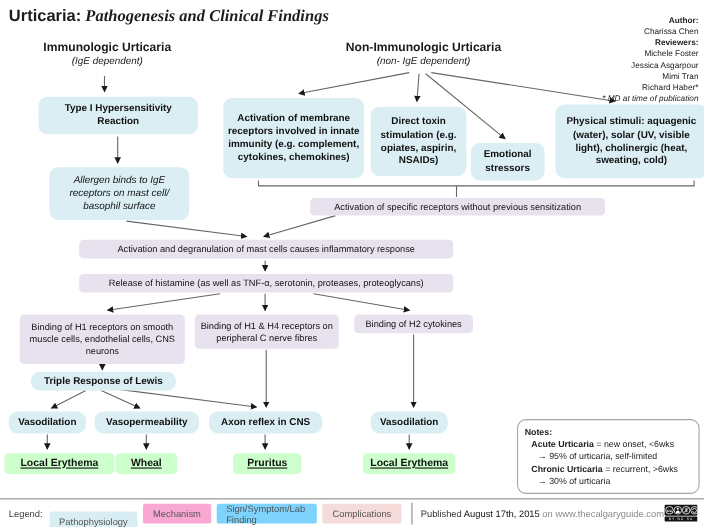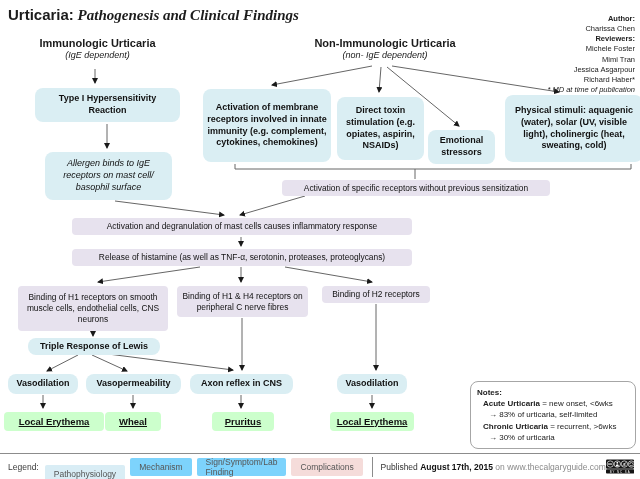--- a/index.html
+++ b/index.html
@@ -32,41 +32,41 @@
   #notes .ind2{padding-left:12px;}
   
   #footer{position:absolute;left:0;bottom:0;width:640px;height:26px;border-top:1px solid #8c8c8c;
           display:flex;align-items:center;box-sizing:border-box;padding:0 6px 0 8px;
           font-size:8.5px;color:#333;}
   #legend-label{margin-right:6px;color:#3a3a3a;}
   .chip{height:18px;display:flex;align-items:center;padding:0 9px;margin-right:5px;
         border-radius:2px;color:#555;}
   #footer-divider{width:1px;height:20px;background:#8c8c8c;margin:0 8px 0 4px;}
   #published{white-space:nowrap;}
-  #published .date{font-weight:bold;color:#111;text-align:right;}
+  #published .date{font-weight:normal;color:#111;text-align:right;}
   #published .dim{color:#8a8a8a;}
   #spacer{flex:1;}
   
   #arrows{position:absolute;left:0;top:0;width:640px;height:479px;pointer-events:none;}
   #arrows line, #arrows polyline{stroke:#666;stroke-width:1;fill:none;}
 </style>
 </head>
 <body>
 
 <div id="stage">
 
   <div id="title"><span>Urticaria:</span><span class="it"> Pathogenesis and Clinical Findings</span></div>
 
   <div id="credits">
     <div class="b">Author:</div>
     <div>Charissa Chen</div>
     <div class="b">Reviewers:</div>
     <div>Michele Foster</div>
+    <div>Jessica Asgarpour</div>
     <div>Mimi Tran</div>
-    <div>Jessica Asgarpour</div>
     <div>Richard Haber*</div>
     <div class="fn">* MD at time of publication</div>
   </div>
 
   <div class="colhead" style="left:20px;top:37px;width:155px;">
     <div class="h">Immunologic Urticaria</div>
     <div class="s">(IgE dependent)</div>
   </div>
   <div class="colhead" style="left:295px;top:37px;width:180px;">
     <div class="h">Non-Immunologic Urticaria</div>
@@ -115,39 +115,39 @@
   <div class="box patho" style="left:8px;top:374px;width:70px;height:20px;">Vasodilation</div>
   <div class="box patho" style="left:86px;top:374px;width:95px;height:20px;">Vasopermeability</div>
   <div class="box patho" style="left:190px;top:374px;width:103px;height:20px;">Axon reflex in CNS</div>
   <div class="box patho" style="left:337px;top:374px;width:70px;height:20px;">Vasodilation</div>
 
   <div class="box mech" style="left:282px;top:180px;width:268px;height:16px;">Activation of specific receptors without previous sensitization</div>
   <div class="box mech" style="left:72px;top:218px;width:340px;height:17px;">Activation and degranulation of mast cells causes inflammatory response</div>
   <div class="box mech" style="left:72px;top:249px;width:340px;height:17px;">Release of histamine (as well as TNF-α, serotonin, proteases, proteoglycans)</div>
   <div class="box mech" style="left:18px;top:286px;width:150px;height:45px;">Binding of H1 receptors on smooth muscle cells, endothelial cells, CNS neurons</div>
   <div class="box mech" style="left:177px;top:286px;width:131px;height:31px;">Binding of H1 &amp; H4 receptors on peripheral C nerve fibres</div>
-  <div class="box mech" style="left:322px;top:286px;width:108px;height:17px;">Binding of H2 receptors</div>
+  <div class="box mech" style="left:322px;top:286px;width:108px;height:17px;">Binding of H2 cytokines</div>
 
   <div class="box green" style="left:4px;top:412px;width:100px;height:19px;">Local Erythema</div>
   <div class="box green" style="left:105px;top:412px;width:56px;height:19px;">Wheal</div>
   <div class="box green" style="left:212px;top:412px;width:62px;height:19px;">Pruritus</div>
   <div class="box green" style="left:330px;top:412px;width:84px;height:19px;">Local Erythema</div>
 
   <div id="notes">
     <div class="b">Notes:</div>
     <div class="ind"><span class="b">Acute Urticaria</span><span> = new onset, &lt;6wks</span></div>
-    <div class="ind2">→ 83% of urticaria, self-limited</div>
+    <div class="ind2">→ 95% of urticaria, self-limited</div>
     <div class="ind"><span class="b">Chronic Urticaria</span><span> = recurrent, &gt;6wks</span></div>
     <div class="ind2">→ 30% of urticaria</div>
   </div>
 
   <div id="footer">
     <span id="legend-label">Legend:</span>
     <span class="chip" style="background: rgb(217, 237, 245); margin-top: 14px;">Pathophysiology</span>
-    <span class="chip" style="background: #7dd3fc;">Mechanism</span>
+    <span class="chip" style="background: #f9a8d4;">Mechanism</span>
     <span class="chip" style="background: #7dd3fc;">Sign/Symptom/Lab Finding</span>
     <span class="chip" style="background: rgb(245, 220, 218);">Complications</span>
     <span id="footer-divider"></span>
     <span id="published"><span>Published </span><span class="date">August 17th, 2015</span><span class="dim"> on </span><span class="dim">www.thecalgaryguide.com</span></span>
     <span id="spacer"></span>
     <svg width="42" height="21" viewBox="0 0 46 23">
       <rect x="0" y="0" width="46" height="15" rx="2" fill="#141414"></rect>
       <g>
         <circle cx="7" cy="7.5" r="5.2" stroke="#fff" stroke-width="1.1" fill="none"></circle>
         <text x="7" y="9.6" font-size="6" fill="#fff" text-anchor="middle" font-weight="bold" font-family="Liberation Sans,sans-serif">cc</text>

